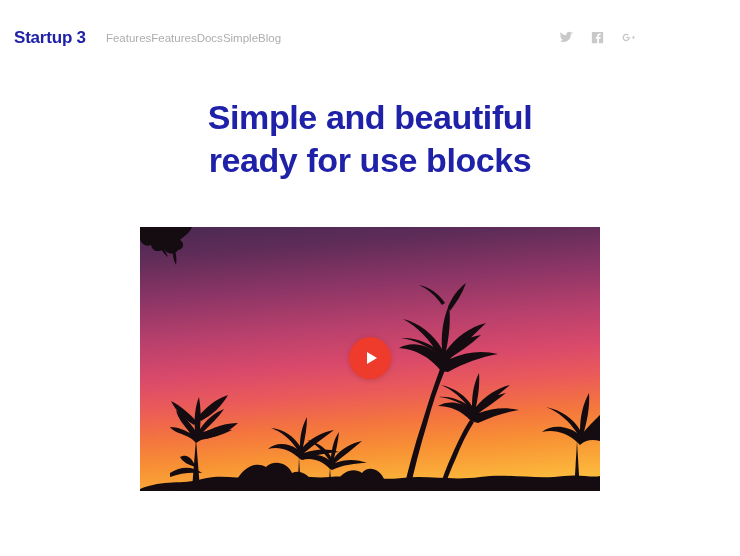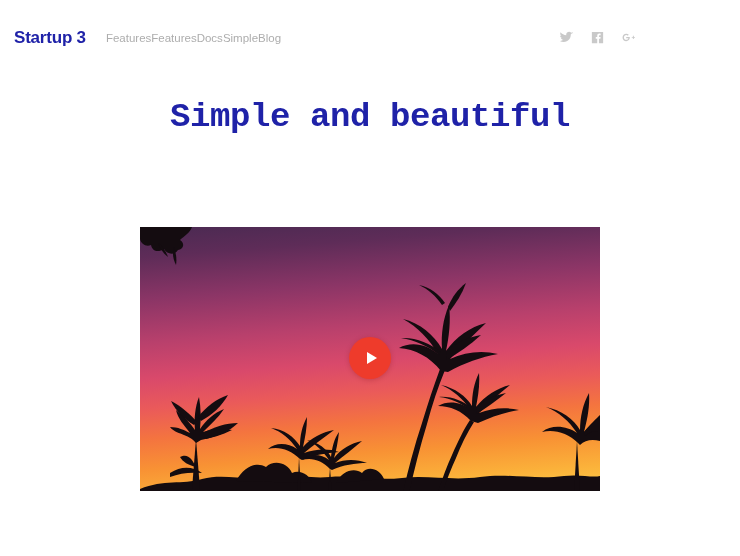--- a/index.html
+++ b/index.html
@@ -74,21 +74,20 @@
     width: 740px;
     text-align: center;
   }
   .headline {
     margin: 0;
     font-size: 34px;
     line-height: 43px;
     font-weight: bold;
     color: #1f22a8;
     letter-spacing: -0.4px;
-    font-family: Liberation Mono, monospace;
   }
   .headline-line { display: block; }
 
   
   .video-block {
     position: absolute;
     left: 140px;
     top: 227px;
     width: 460px;
     height: 264px;
@@ -175,20 +174,21 @@
       <svg viewBox="0 0 24 24" aria-hidden="true">
         <path d="M8.4 11.1v2.05h3.4c-.14.88-1.03 2.58-3.4 2.58-2.05 0-3.72-1.7-3.72-3.78S6.35 8.17 8.4 8.17c1.16 0 1.95.5 2.4.93l1.63-1.57C11.38 6.6 10.03 6 8.4 6 5.1 6 2.45 8.65 2.45 11.95S5.1 17.9 8.4 17.9c3.43 0 5.7-2.41 5.7-5.8 0-.39-.04-.69-.1-1H8.4zM20.5 11.1V9.3h-1.45v1.8h-1.8v1.45h1.8v1.8h1.45v-1.8h1.8V11.1h-1.8z"></path>
       </svg>
     </a>
   </div>
 </header>
 
 <section class="hero">
   <h1 class="headline">
     <span class="headline-line">Simple and beautiful</span>
+    <span class="headline-line">ready for use blocks</span>
   </h1>
 </section>
 
 <div class="video-block">
   <figure class="video-figure" aria-label="Palm tree silhouettes against an orange and purple sunset sky">
     <svg class="sunset-svg" viewBox="0 0 460 300" preserveAspectRatio="xMidYMid slice">
       <defs>
         <linearGradient id="sky" x1="0" y1="0" x2="0.12" y2="1">
           <stop offset="0.00" stop-color="#4a2a52"></stop>
           <stop offset="0.10" stop-color="#5e2c58"></stop>

